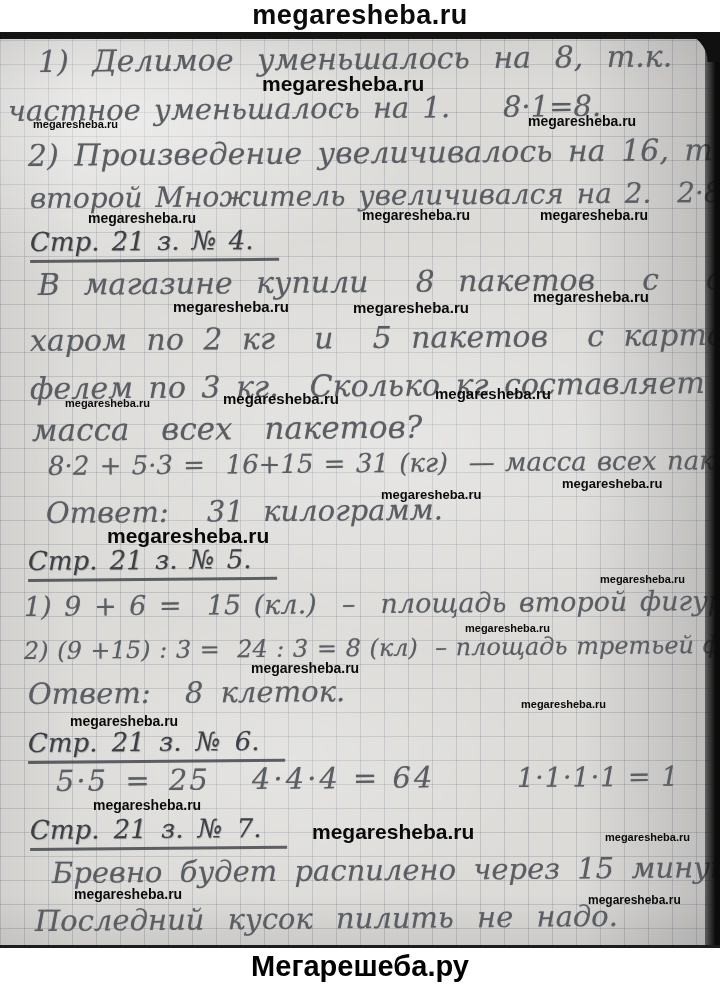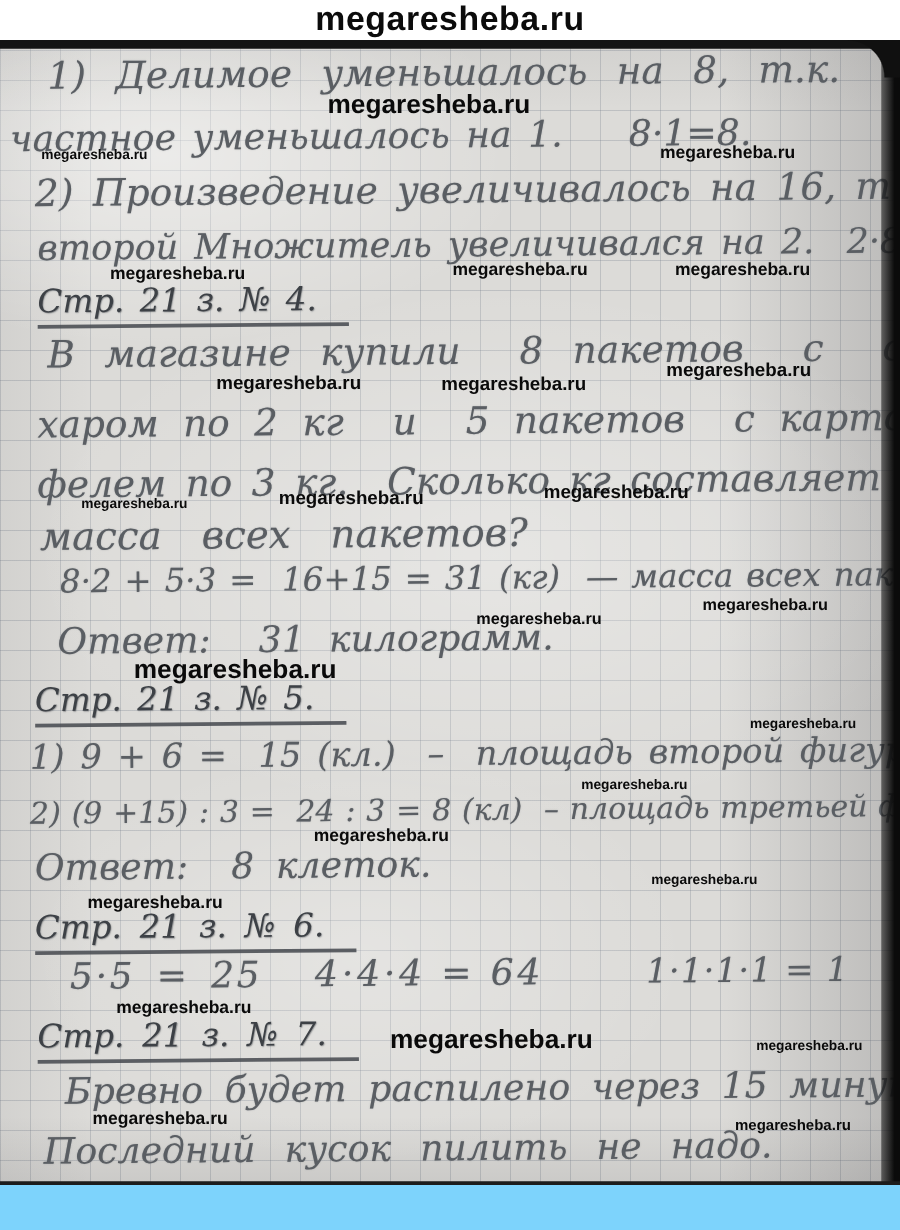--- a/index.html
+++ b/index.html
@@ -109,14 +109,17 @@
       <div class="wm" style="left: 605px; top: 831px; font-size: 11px;">megaresheba.ru</div>
       <div class="wm" style="left: 74px; top: 887px; font-size: 14px;">megaresheba.ru</div>
       <div class="wm" style="left: 588px; top: 894px; font-size: 12px;">megaresheba.ru</div>
     </div>
 
   <div class="edge-top"></div>
   <div class="edge-right"></div>
   <div class="corner-tr"></div>
   <div class="edge-bottom"></div>
 
+  <div class="band-footer">
+    <span class="brand">Мегарешеба.ру</span>
+  </div>
 
 </div>
 
 </body></html>

